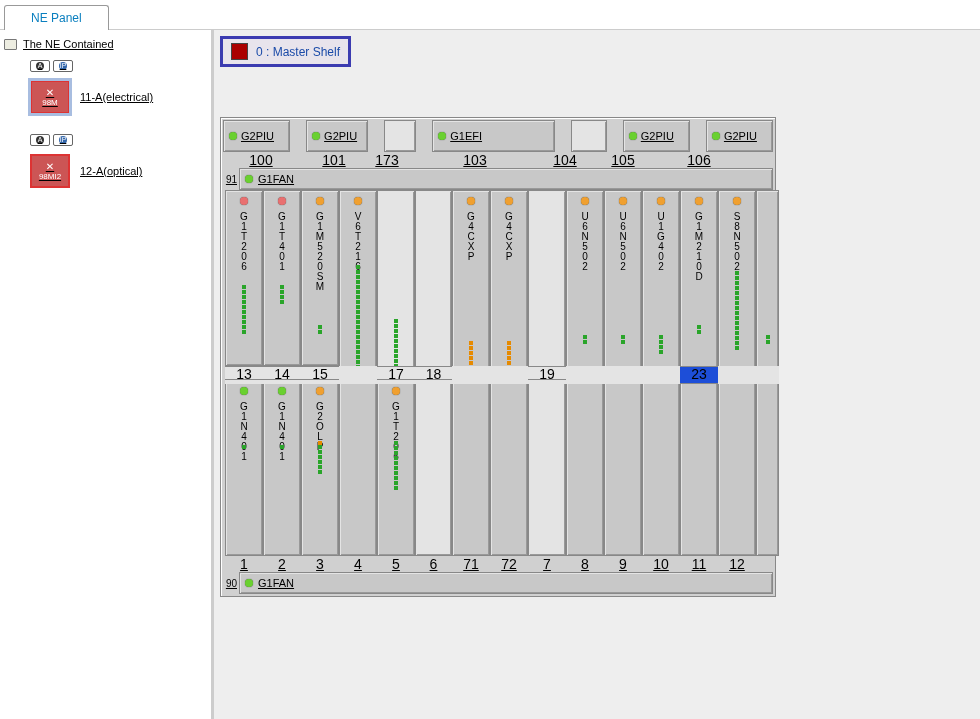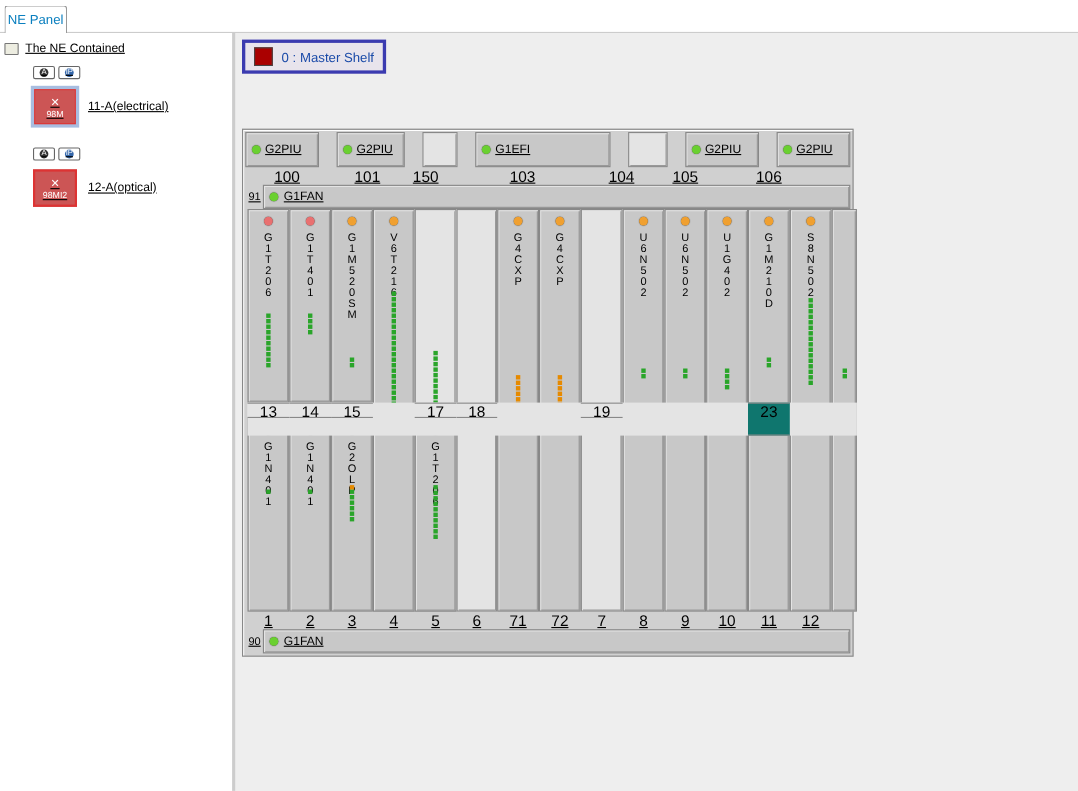--- a/index.html
+++ b/index.html
@@ -1,20 +1,20 @@
 <!DOCTYPE html>
 <html><head>
 <meta charset="utf-8">
 <style>
   * { box-sizing: border-box; }
   body { margin:0; font-family: Tahoma, Arial, sans-serif; font-size:11px; background:#fff; color:#000; }
   .root { width:980px; height:719px; display:flex; flex-direction:column; }
 
   .tab-row { display:flex; padding:4px 0 0 4px; }
-  .tab { padding:5px 2px; color:#0a7fbf; font-size:12px; cursor:pointer; }
+  .tab { padding:5px 26px; color:#0a7fbf; font-size:12px; cursor:pointer; }
   .tab.active { border:1px solid #999; border-bottom:none; background:#fff; border-radius:3px 3px 0 0; position:relative; top:1px; }
 
   .body { display:flex; flex:1; border-top:1px solid #ccc;text-decoration:underline; }
   .tree { width:214px; background:#fff; position:relative; padding:6px 0 0 0; }
   .vr { position:absolute; top:0; bottom:0; width:3px; background:#ccc; right:0; }
   .tree-root { display:flex; align-items:center; gap:6px; padding:2px 4px; }
   .folder-ic { width:13px; height:11px; background:#edede1; border:1px solid #777; border-radius:1px; }
   .tree-item { display:flex; align-items:center; gap:10px; padding:8px 4px 0 30px; }
   .mini-icons { display:flex; gap:3px; }
   .mic { width:20px; height:12px; border:1px solid #666; border-radius:2px; background:#fff; display:flex; align-items:center; justify-content:center; }
@@ -130,21 +130,21 @@
               <span>G2PIU</span>
             </div>
             <div class="top-cell" style="width: 76px;">
               <span class="led g"></span>
               <span>G2PIU</span>
             </div>
           </div>
       <div class="slot-nums" id="top-nums">
             <span style="width: 76px;">100</span>
             <span style="width: 70px;">101</span>
-            <span style="width: 36px;">150</span>
+            <span style="width: 36px;">173</span>
             <span style="width: 140px;">103</span>
             <span style="width: 40px;">104</span>
             <span style="width: 76px;">105</span>
             <span style="width: 76px;">106</span>
           </div>
 
       <div class="fan-row">
         <div class="side-num">91</div>
         <div class="fan-bar" style="flex:1;">
           <span class="led g"></span>
@@ -356,21 +356,21 @@
                   <span style="width: 38px; height: 14px; line-height: 14px; border-top: 1px solid rgb(136, 136, 136); border-bottom: 1px solid rgb(136, 136, 136); background: rgb(228, 228, 228);">15</span>
                   <span style="width: 38px; height: 14px; line-height: 14px; background: transparent;"></span>
                   <span style="width: 38px; height: 14px; line-height: 14px; border-top: 1px solid rgb(136, 136, 136); border-bottom: 1px solid rgb(136, 136, 136); background: rgb(228, 228, 228);">17</span>
                   <span style="width: 37px; height: 14px; line-height: 14px; border-top: 1px solid rgb(136, 136, 136); border-bottom: 1px solid rgb(136, 136, 136); background: rgb(228, 228, 228);">18</span>
                   <span style="width: 38px; height: 14px; line-height: 14px; background: transparent;"></span>
                   <span style="width: 38px; height: 14px; line-height: 14px; background: transparent;"></span>
                   <span style="width: 38px; height: 14px; line-height: 14px; border-top: 1px solid rgb(136, 136, 136); border-bottom: 1px solid rgb(136, 136, 136); background: rgb(228, 228, 228);">19</span>
                   <span style="width: 38px; height: 14px; line-height: 14px; background: transparent;"></span>
                   <span style="width: 38px; height: 14px; line-height: 14px; background: transparent;"></span>
                   <span style="width: 38px; height: 14px; line-height: 14px; background: transparent;"></span>
-                  <span style="width: 38px; height: 30px; line-height: 14px; border-top: 1px solid rgb(136, 136, 136); border-bottom: 1px solid rgb(136, 136, 136); background: #0f766e;">23</span>
+                  <span style="width: 38px; height: 18px; line-height: 14px; border-top: 1px solid rgb(136, 136, 136); border-bottom: 1px solid rgb(136, 136, 136); background: #1d4ed8;">23</span>
                   <span style="width: 38px; height: 14px; line-height: 14px; background: transparent;"></span>
                 </div>
             <div class="cards" id="lower-cards" style="position:absolute;top:190px;left:0;height:176px;">
                   <div class="card" style="width: 38px; height: 176px;">
                     <span class="led g"></span>
                     <span class="vtext">G1N401</span>
                     <div class="bar-col" style="top: 64px;">
                       <div class="b bg"></div>
                     </div>
                   </div>

